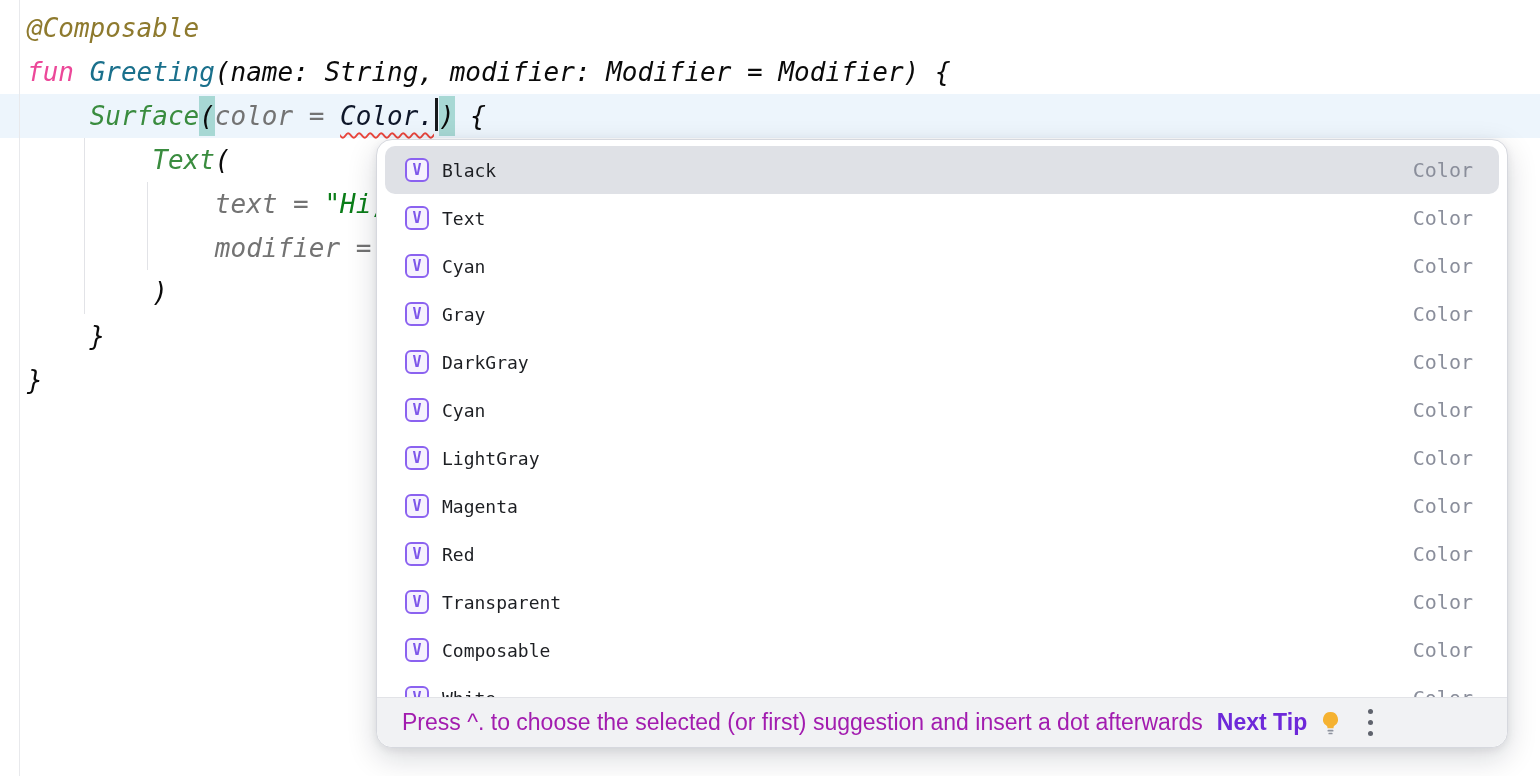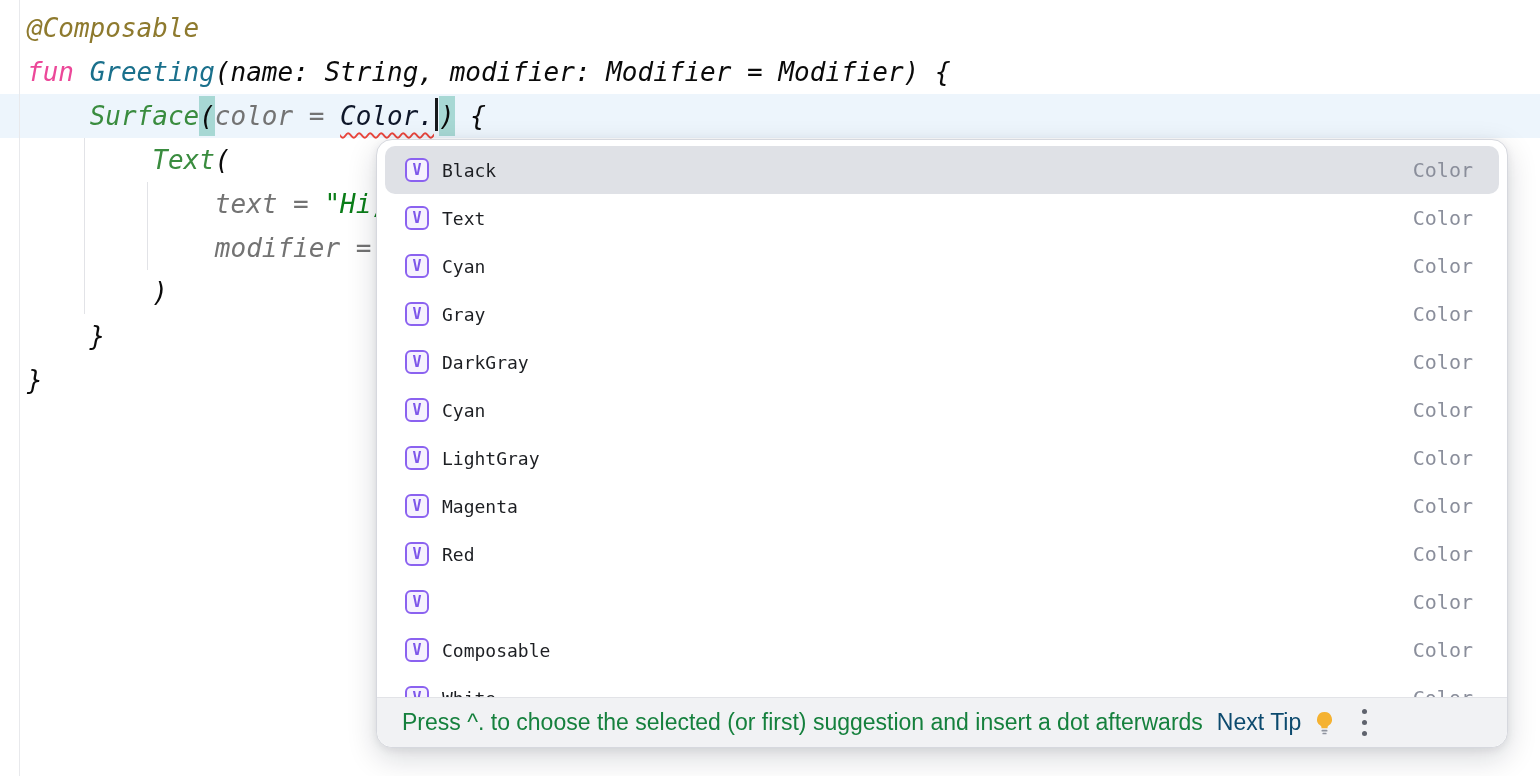--- a/index.html
+++ b/index.html
@@ -45,22 +45,22 @@
             background:#F6F2FE; color:#7E57EA; display:flex; align-items:center; justify-content:center;
             font-family:"DejaVu Sans Mono", monospace; font-size:15px; font-weight:bold; line-height:1; }
   .row-label { margin-left:13px; font-family:"DejaVu Sans Mono", monospace; font-size:18px;
                font-weight:500; color:#1D1F23; }
   .row-type { margin-left:auto; margin-right:26px; font-family:"DejaVu Sans Mono", monospace;
               font-size:20px; color:#8A8E9B; }
 
   .hint-bar { position:absolute; left:0; bottom:0; width:100%; height:50px;
               background:#F1F2F4; border-top:1px solid #E2E3E7; border-radius:0 0 16px 16px;
               display:flex; align-items:center; padding:0 22px 0 25px; }
-  .hint-text { font-size:23px; color:#15803d; white-space:nowrap; }
-  .next-tip { font-size:23px; color:#0c4a6e; margin-left:14px; cursor:pointer; white-space:nowrap; }
+  .hint-text { font-size:23px; color:#a21caf; white-space:nowrap; }
+  .next-tip { font-size:23px; color:#6d28d9; margin-left:14px; cursor:pointer; white-space:nowrap;font-weight:bold; }
   .bulb { margin-left:10px; display:flex; align-items:center; }
   .kebab { margin-left:18px; display:flex; flex-direction:column; align-items:center; gap:6px;
            padding:4px 6px; cursor:pointer; }
   .kebab i { width:5px; height:5px; border-radius:50%; background:#5F636D; display:block; }
 </style>
 </head>
 <body>
 
 <div class="stage">
 
@@ -114,20 +114,21 @@
           <span class="row-label">Magenta</span>
           <span class="row-type">Color</span>
         </div>
         <div class="row">
           <span class="v-icon">V</span>
           <span class="row-label">Red</span>
           <span class="row-type">Color</span>
         </div>
         <div class="row">
           <span class="v-icon">V</span>
+          <span class="row-label">Transparent</span>
           <span class="row-type">Color</span>
         </div>
         <div class="row">
           <span class="v-icon">V</span>
           <span class="row-label">Composable</span>
           <span class="row-type">Color</span>
         </div>
         <div class="row">
           <span class="v-icon">V</span>
           <span class="row-label">White</span>

